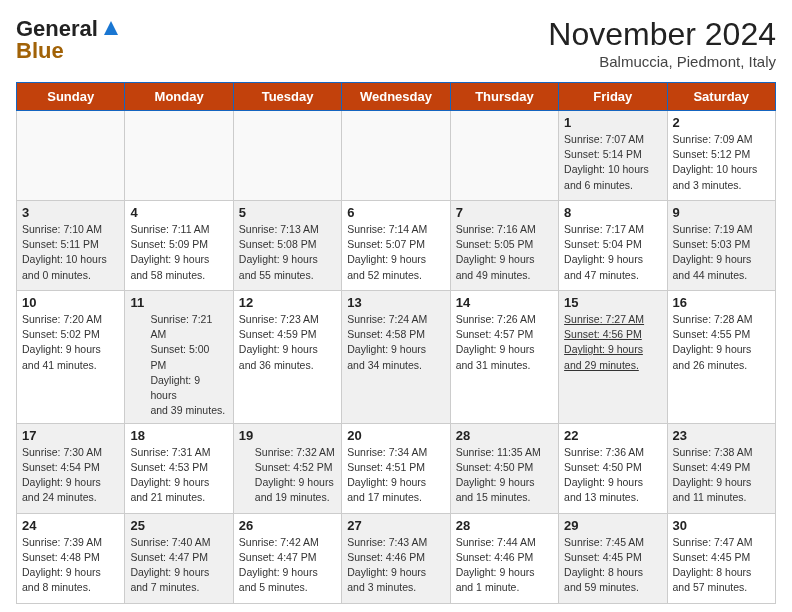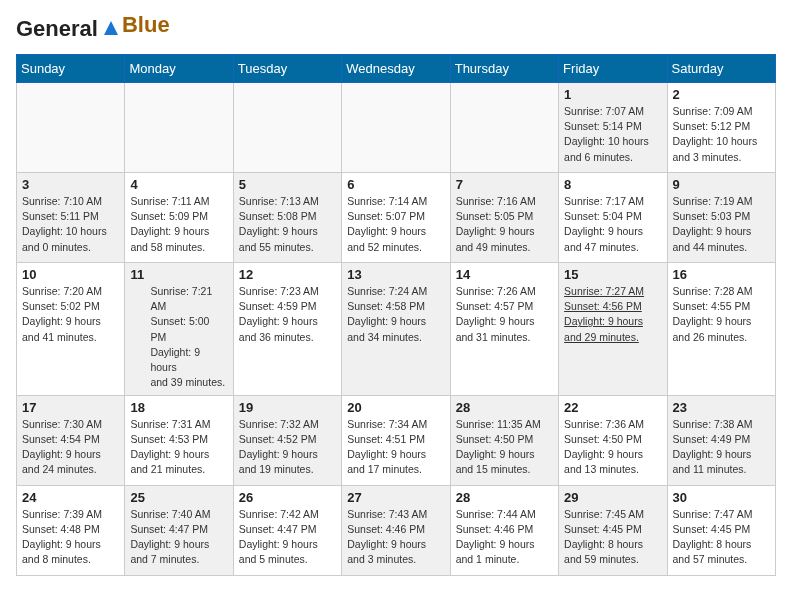--- a/index.html
+++ b/index.html
@@ -11,21 +11,21 @@
       padding: 16px;
     }
     .header {
       display: flex;
       justify-content: space-between;
       align-items: flex-start;
       margin-bottom: 12px;
     }
     .logo {
       display: flex;
-      flex-direction: row;
+      flex-direction: column;
       align-items: flex-start;
     }
     .logo-line {
       display: flex;
       align-items: center;
     }
     .title-block {
       text-align: right;
     }
     .month-year {
@@ -36,26 +36,26 @@
     .location {
       font-size: 15px;
       color: #444;
     }
     table {
       width: 100%;
       border-collapse: collapse;
       table-layout: fixed;
     }
     th {
-      background: #0369a1;
+      background: #c2410c;
       color: #fff;
       font-size: 13px;
-      font-weight: normal;
+      font-weight: bold;
       padding: 6px 4px;
-      text-align: left;
+      text-align: center;
       border: 1px solid #1565c0;
     }
     td {
       border: 1px solid #ccc;
       vertical-align: top;
       padding: 4px 5px;
       font-size: 11px;
       color: #333;
       height: 90px;
       background: #fff;
@@ -81,20 +81,24 @@
 <div class="header">
   <div class="logo">
     <div class="logo-line">
       <span style="font-size:22px;font-weight:bold;color:#222;">General</span>
       <svg width="22" height="22" viewBox="0 0 22 22" style="margin-left:2px;margin-top:-2px;">
         <polygon points="4,18 18,18 11,4" fill="#1976d2"></polygon>
       </svg>
     </div>
     <span style="font-size:22px;font-weight:bold;color:#a16207;margin-top:-4px;">Blue</span>
   </div>
+  <div class="title-block">
+    <div class="month-year">November 2024</div>
+    <div class="location">Balmuccia, Piedmont, Italy</div>
+  </div>
 </div>
 
 <table>
   <thead>
     <tr>
     <th>Sunday</th>
         <th>Monday</th>
         <th>Tuesday</th>
         <th>Wednesday</th>
         <th>Thursday</th>
@@ -236,21 +240,21 @@
         </td>
         <td>
           <span class="day-num">18</span>
           <div class="day-info" style="white-space: pre-line;">Sunrise: 7:31 AM
 Sunset: 4:53 PM
 Daylight: 9 hours
 and 21 minutes.</div>
         </td>
         <td class="shaded">
           <span class="day-num">19</span>
-          <div class="day-info" style="white-space: pre-line;">Sunrise: 7:32 AM
+          <div class="day-info" style="white-space: pre-line; margin-left: 16px;">Sunrise: 7:32 AM
 Sunset: 4:52 PM
 Daylight: 9 hours
 and 19 minutes.</div>
         </td>
         <td>
           <span class="day-num">20</span>
           <div class="day-info" style="white-space: pre-line;">Sunrise: 7:34 AM
 Sunset: 4:51 PM
 Daylight: 9 hours
 and 17 minutes.</div>

